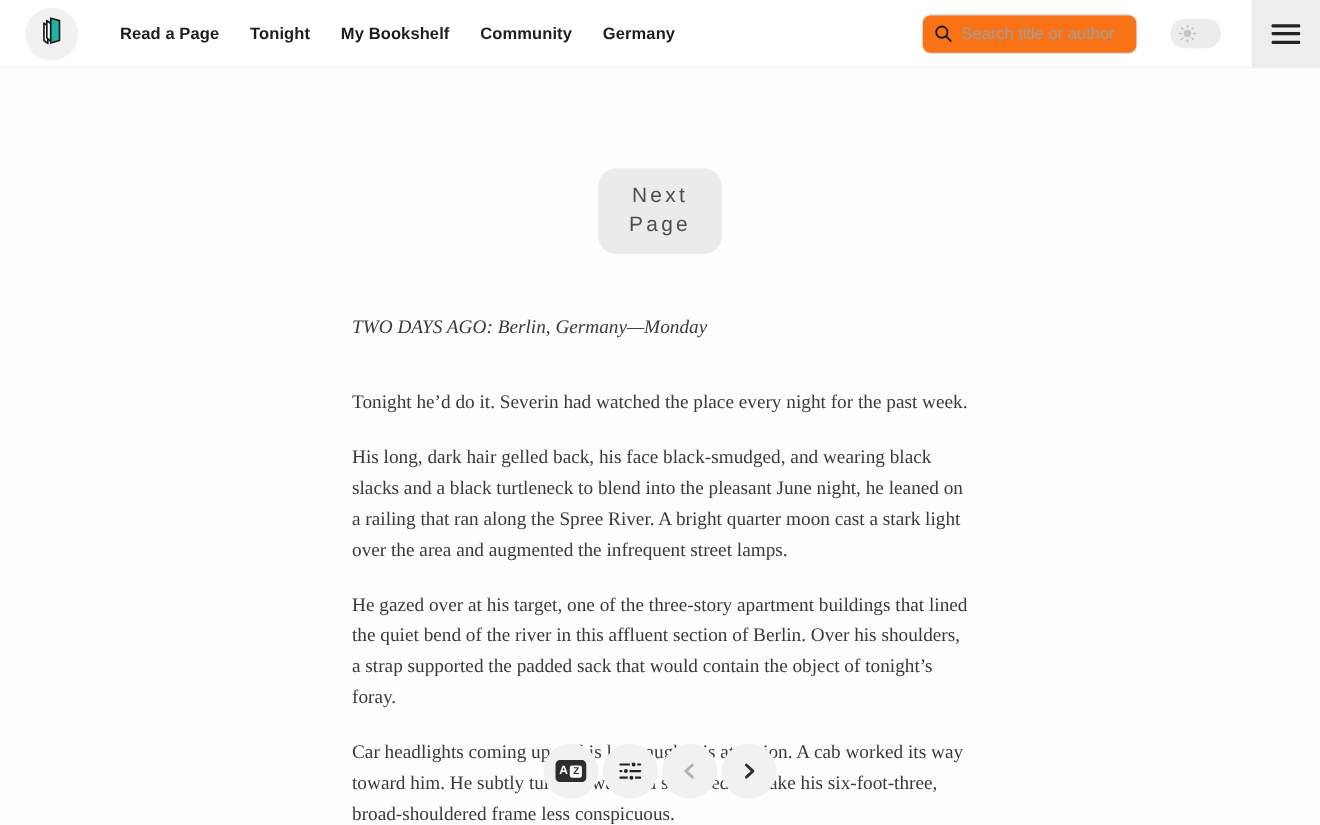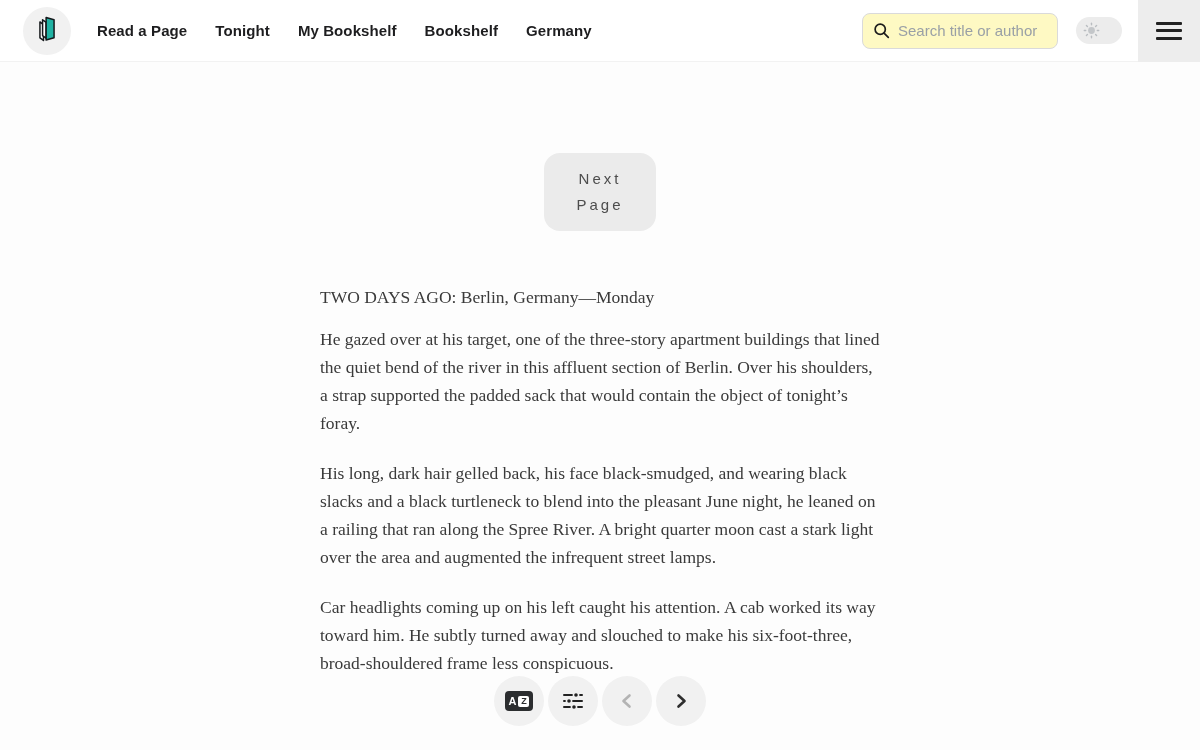--- a/index.html
+++ b/index.html
@@ -11,20 +11,21 @@
     position: relative;
   }
 
   
   .header {
     height: 62px;
     background: #ffffff;
     border-bottom: 1px solid #f2f2f2;
     display: flex;
     align-items: center;
+    gap: 12px;
   }
   .logo-circle {
     width: 48px; height: 48px;
     border-radius: 50%;
     background: #f1f1f1;
     margin-left: 23px;
     display: flex; align-items: center; justify-content: center;
     flex: 0 0 auto;
     cursor: pointer;
   }
@@ -42,21 +43,21 @@
     letter-spacing: 0.1px;
     cursor: pointer;
     white-space: nowrap;
   }
   .search-box {
     margin-left: auto;
     width: 196px;
     height: 36px;
     border: 1px solid #dadada;
     border-radius: 8px;
-    background: #fef9c3;
+    background: #f97316;
     display: flex;
     align-items: center;
     padding: 0 10px;
     gap: 8px;
   }
   .search-box input {
     border: none;
     outline: none;
     background: transparent;
     font-family: "Liberation Sans", sans-serif;
@@ -98,38 +99,39 @@
     flex-direction: column;
     align-items: center;
     justify-content: center;
     width: 112px; height: 78px;
     margin: 91px auto 0;
     border: none;
     border-radius: 16px;
     background: #ebebeb;
     color: #4d4d4d;
     font-family: "Liberation Sans", sans-serif;
-    font-size: 15px;
+    font-size: 19px;
     font-weight: 500;
     letter-spacing: 3px;
     line-height: 26px;
     cursor: pointer;
   }
   .story {
     width: 560px;
     margin: 52px auto 0;
     font-family: "Liberation Serif", serif;
     font-size: 17.5px;
     line-height: 28px;
     color: #3a3a3a;
   }
   .story .chapter-heading {
+    font-style: italic;
     font-weight: 400;
     font-size: 17.5px;
-    margin-bottom: 14px;
+    margin-bottom: 40px;
   }
   .story p { margin-bottom: 22px; }
 
   
   .reader-toolbar {
     position: fixed;
     left: 50%;
     bottom: 24px;
     transform: translateX(-50%);
     display: flex;
@@ -181,21 +183,21 @@
         <path d="M12 7.5 V25.5 l4 3 V10.5 Z" fill="#ffffff" stroke="#15191c" stroke-width="1.7" stroke-linejoin="round"></path>
         <path d="M16 5 l9 2.5 V28 l-9 2.5 Z" fill="#20b2a3" stroke="#15191c" stroke-width="1.7" stroke-linejoin="round"></path>
       </svg>
     </span>
   </div>
 
   <ul class="nav">
     <li class="nav-item">Read a Page</li>
     <li class="nav-item">Tonight</li>
     <li class="nav-item">My Bookshelf</li>
-    <li class="nav-item">Bookshelf</li>
+    <li class="nav-item">Community</li>
     <li class="nav-item">Germany</li>
   </ul>
 
   <div class="search-box">
     <span style="display:flex;">
       <svg width="17" height="17" viewBox="0 0 20 20" fill="none" stroke="#1c1c1c" stroke-width="2" stroke-linecap="round">
         <circle cx="8.5" cy="8.5" r="6"></circle>
         <line x1="13" y1="13" x2="18" y2="18"></line>
       </svg>
     </span>
@@ -229,22 +231,23 @@
 
 <main>
 
   <button class="next-book-btn">
     <span>Next</span>
     <span>Page</span>
   </button>
 
   <article class="story">
     <div class="chapter-heading">TWO DAYS AGO: Berlin, Germany—Monday</div>
+    <p>Tonight he’d do it. Severin had watched the place every night for the past week.</p>
+    <p>His long, dark hair gelled back, his face black-smudged, and wearing black slacks and a black turtleneck to blend into the pleasant June night, he leaned on a railing that ran along the Spree River. A bright quarter moon cast a stark light over the area and augmented the infrequent street lamps.</p>
     <p>He gazed over at his target, one of the three-story apartment buildings that lined the quiet bend of the river in this affluent section of Berlin. Over his shoulders, a strap supported the padded sack that would contain the object of tonight’s foray.</p>
-    <p>His long, dark hair gelled back, his face black-smudged, and wearing black slacks and a black turtleneck to blend into the pleasant June night, he leaned on a railing that ran along the Spree River. A bright quarter moon cast a stark light over the area and augmented the infrequent street lamps.</p>
     <p>Car headlights coming up on his left caught his attention. A cab worked its way toward him. He subtly turned away and slouched to make his six-foot-three, broad-shouldered frame less conspicuous.</p>
 
   </article>
 
 </main>
 
 <div class="reader-toolbar">
 
   <button class="fab">
     <span class="az-box">

